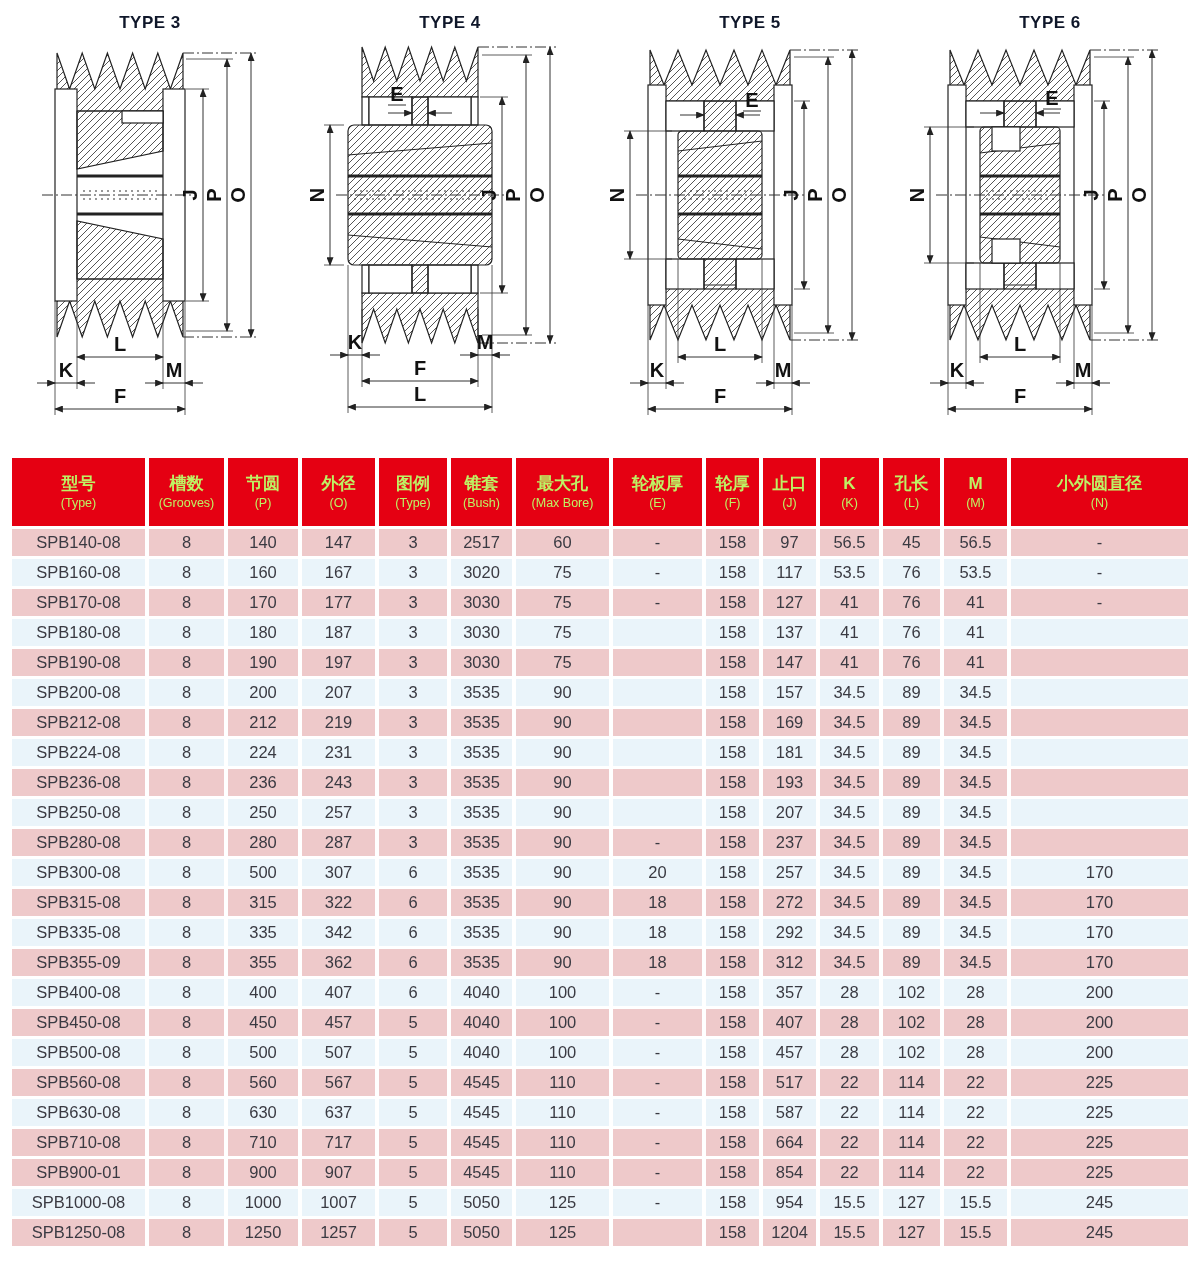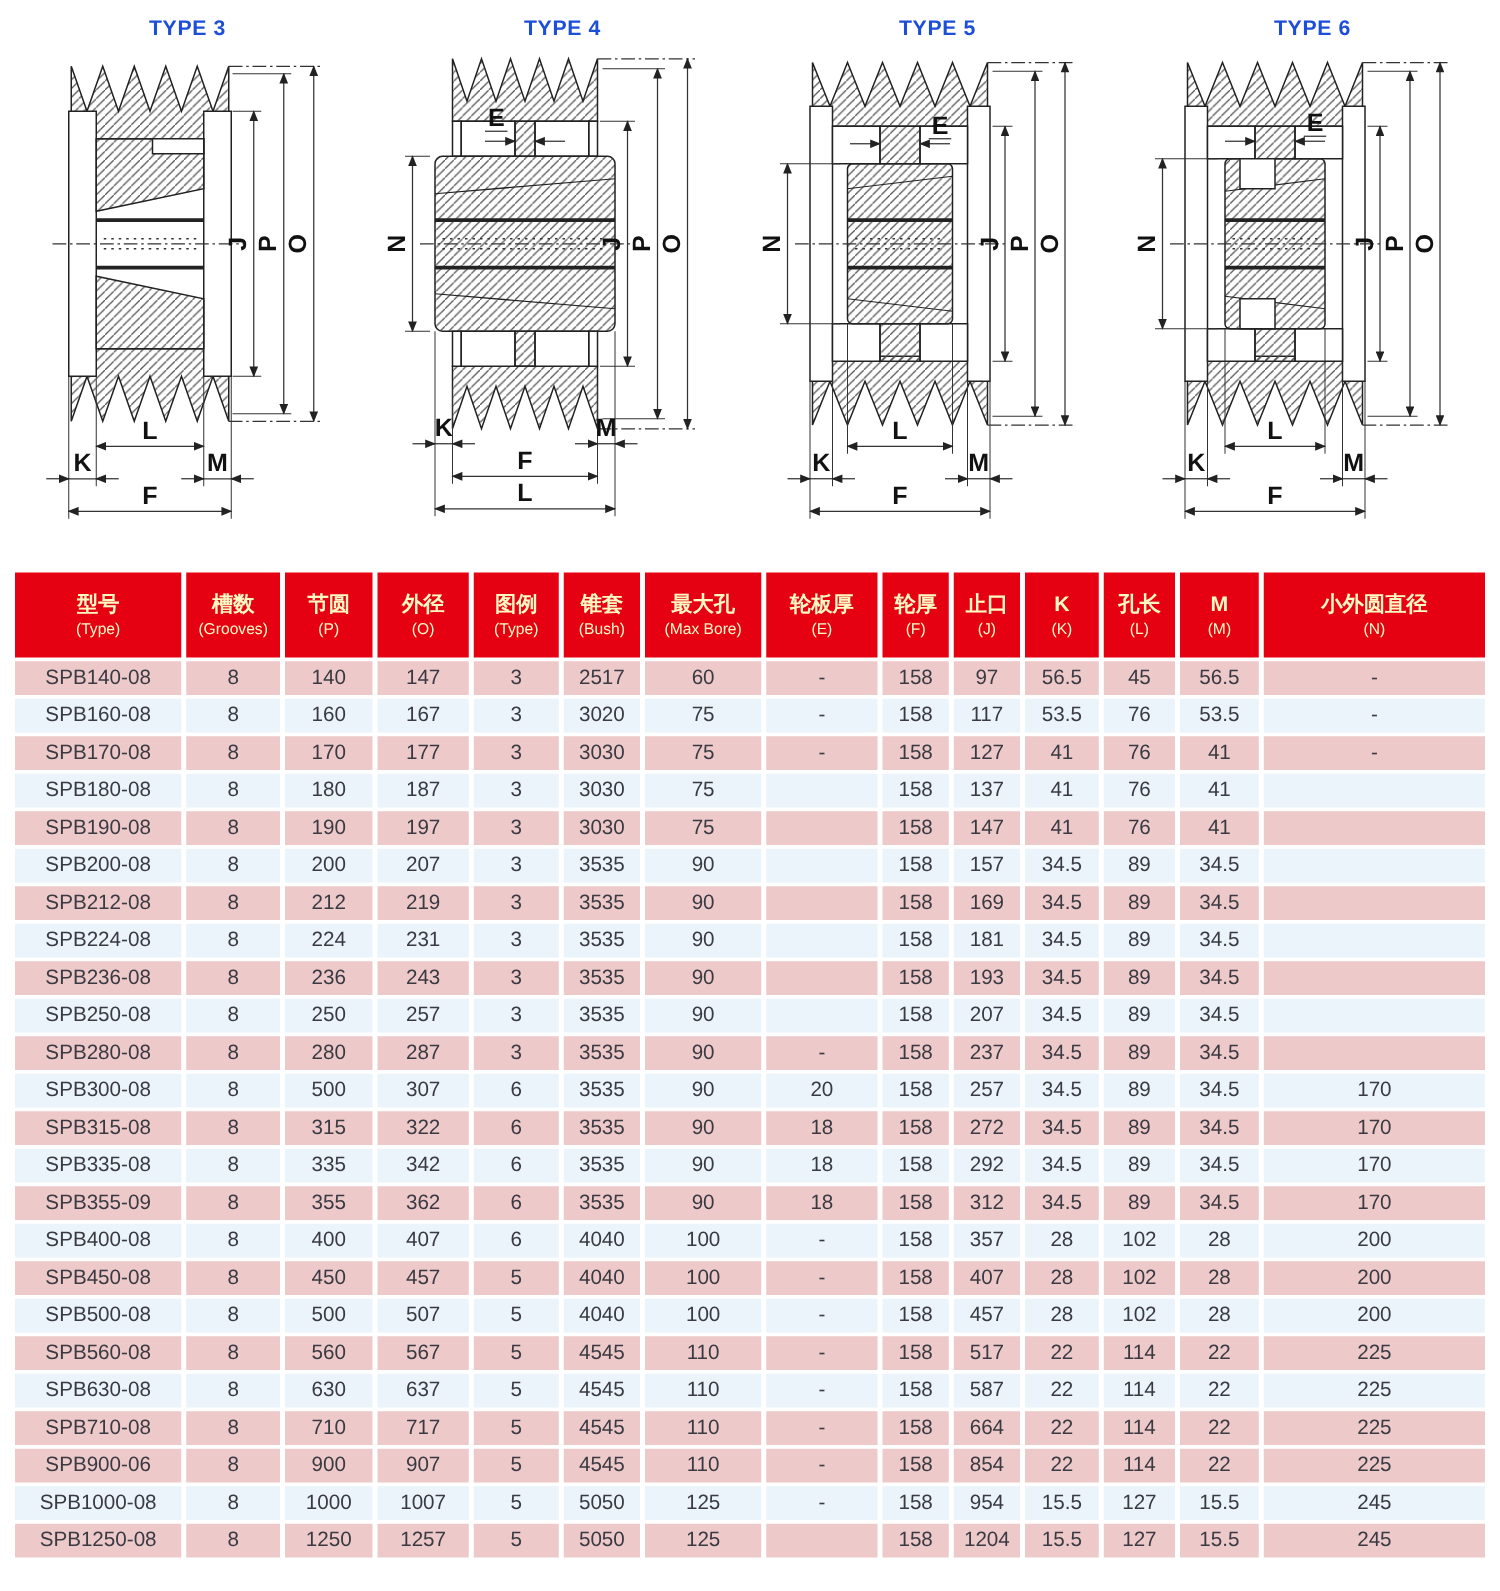--- a/index.html
+++ b/index.html
@@ -7,32 +7,32 @@
     width:1200px;height:1273px;background:#fff;
     font-family:"Liberation Sans","DejaVu Sans",sans-serif;
     overflow:hidden;
   }
   .page{width:1200px;height:1273px;background:#fff;}
   
   .figures{display:flex;width:1200px;height:447px;}
   .figure{width:300px;height:447px;position:relative;}
   .figure-title{
     text-align:center;padding-top:13px;height:27px;
-    font-size:17px;font-weight:bold;color:#1d4ed8;letter-spacing:.5px;
+    font-size:17px;font-weight:bold;color:#0f172a;letter-spacing:.5px;
   }
   .figure svg{display:block;}
   
   .table-wrap{padding:8px 8px 0 8px;}
   table.spec{
     width:1184px;table-layout:fixed;
     border-collapse:separate;border-spacing:4px 3px;
     background:#fff;
   }
   th{
-    background:var(--header-bg,#e50012);color:#fef9c3;
+    background:var(--header-bg,#e50012);color:#bef264;
     height:68px;padding:0;text-align:center;vertical-align:middle;
     font-weight:bold;
   }
   th .cn{display:block;font-size:17px;line-height:1.25;}
   th .en{display:block;font-size:12.5px;font-weight:normal;line-height:1.3;}
   td{
     height:27px;padding:0;text-align:center;vertical-align:middle;
     font-size:16.5px;color:#3a3a42;white-space:nowrap;overflow:hidden;
   }
   tr.pink td{background:var(--row-pink,#eec9ca);}
@@ -717,21 +717,21 @@
             <td>110</td>
             <td>-</td>
             <td>158</td>
             <td>664</td>
             <td>22</td>
             <td>114</td>
             <td>22</td>
             <td>225</td>
           </tr>
           <tr class="pink">
-            <td>SPB900-06</td>
+            <td>SPB900-01</td>
             <td>8</td>
             <td>900</td>
             <td>907</td>
             <td>5</td>
             <td>4545</td>
             <td>110</td>
             <td>-</td>
             <td>158</td>
             <td>854</td>
             <td>22</td>

